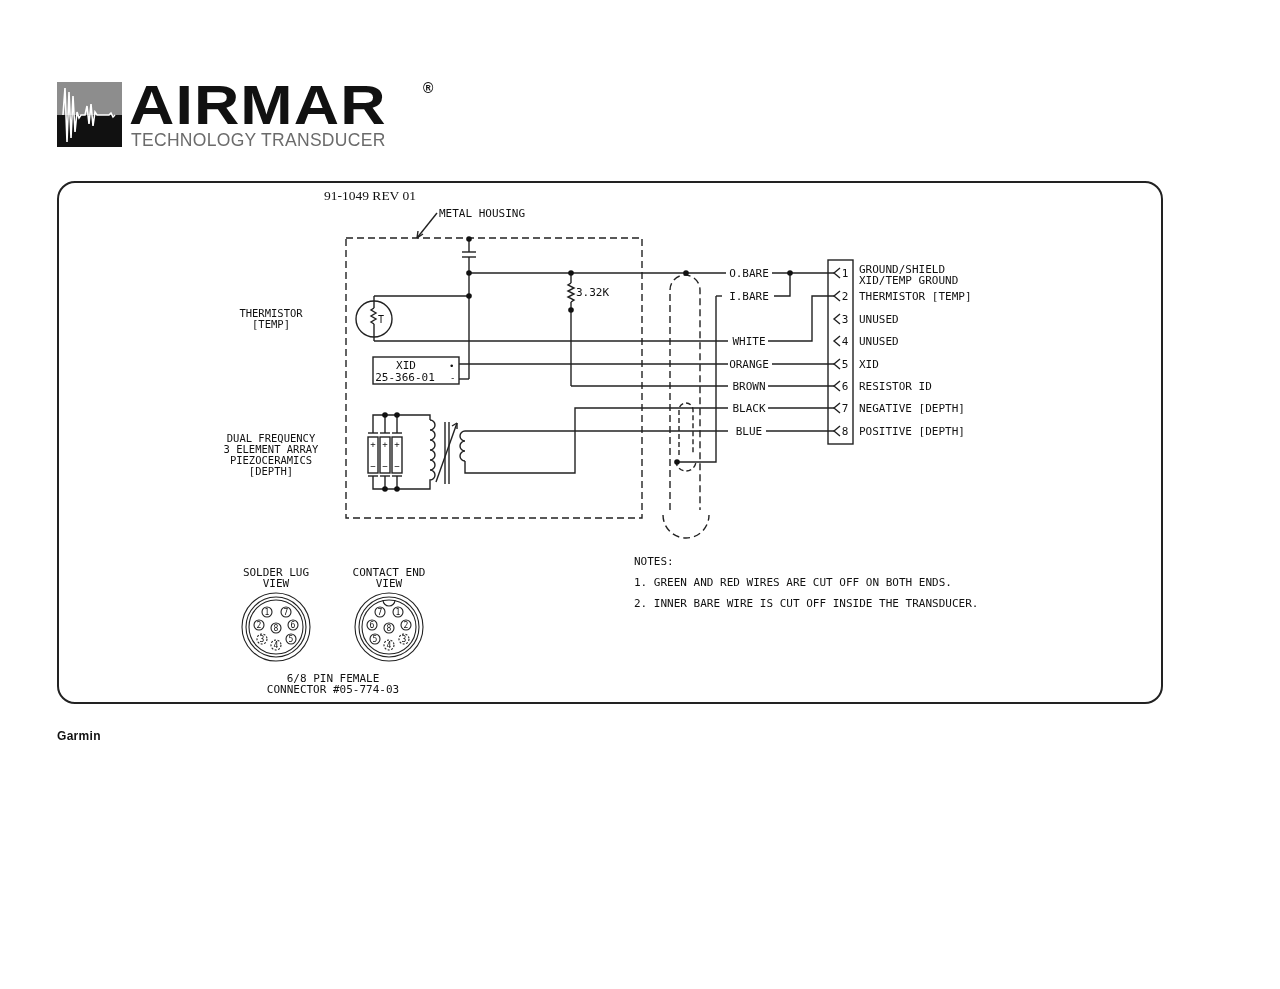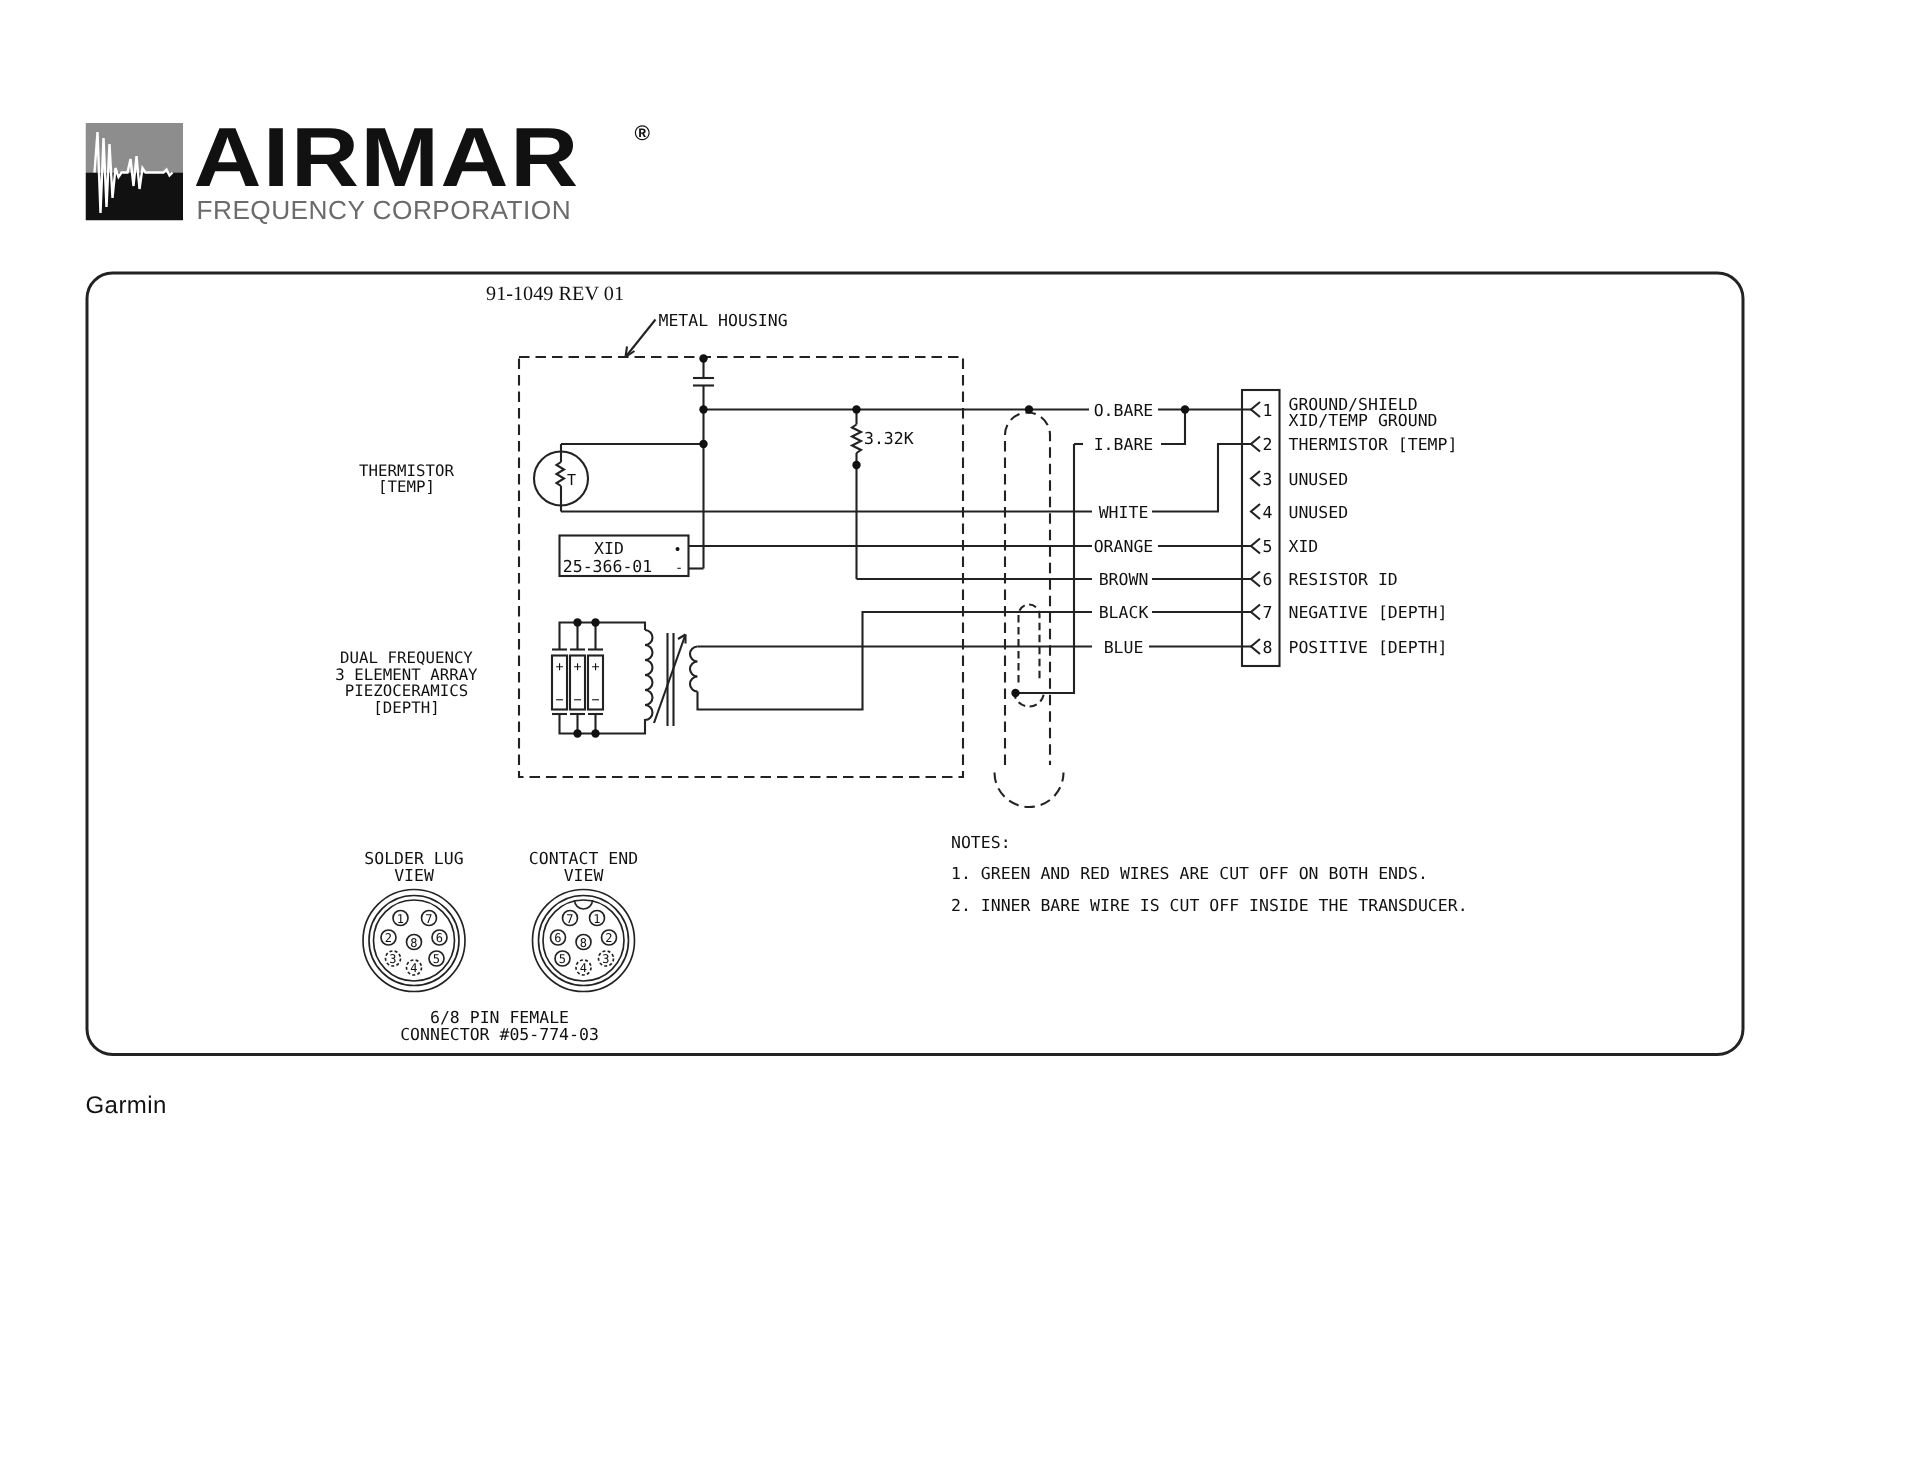--- a/index.html
+++ b/index.html
@@ -9,35 +9,35 @@
   .logo-mark { position: absolute; left: 0; top: 2px; width: 65px; height: 65px; }
   .logo-word { position: absolute; left: 72px; top: -8px; font-family: "Liberation Sans", sans-serif;
                font-weight: bold; font-size: 56px; letter-spacing: 1px; color: #111;
                transform: scaleX(1.12); transform-origin: left top; }
   .logo-reg { position: absolute; left: 366px; top: 0px; font-size: 14px; font-weight: bold; }
   .logo-sub { position: absolute; left: 74px; top: 50px; font-size: 17.5px; color: #6b6b6b;
               letter-spacing: 0.3px; font-family: "Liberation Sans", sans-serif; }
   .frame { position: absolute; left: 57px; top: 181px; width: 1106px; height: 523px;
            border: 2px solid #222; border-radius: 18px; box-sizing: border-box; }
   svg.schem { position: absolute; left: 0; top: 0; width: 1280px; height: 989px; }
-  .brand { position: absolute; left: 57px; top: 729px; font-weight: normal; font-size: 16px;
+  .brand { position: absolute; left: 57px; top: 729px; font-weight: bold; font-size: 12px;
            letter-spacing: 0.3px; color: #111; }
 </style>
 </head>
 <body>
 
 <div class="logo">
   <svg class="logo-mark" viewBox="0 0 65 65">
     <rect x="0" y="0" width="65" height="33" fill="#8d8d8d"></rect>
     <rect x="0" y="33" width="65" height="32" fill="#111"></rect>
     <path d="M6 33 L8 6 L10 60 L12 10 L14 56 L16 14 L18 50 L20 30 L22 36 L24 33 L28 33 L30 24 L32 42 L34 22 L36 44 L38 30 L40 33 L52 33 L54 31 L56 35 L58 33" stroke="#fff" stroke-width="1.6" fill="none"></path>
   </svg>
   <div class="logo-word">AIRMAR</div>
   <div class="logo-reg">®</div>
-  <div class="logo-sub">FREQUENCY CORPORATION</div>
+  <div class="logo-sub">TECHNOLOGY TRANSDUCER</div>
 </div>
 
 <div class="frame"></div>
 
 <svg class="schem" xmlns="http://www.w3.org/2000/svg">
   <g stroke="#222" stroke-width="1.4" fill="none">
 
     <rect x="346" y="238" width="296" height="280" stroke-dasharray="7,4" fill="none"></rect>
 
     <path d="M417 238 L437 213"></path>

